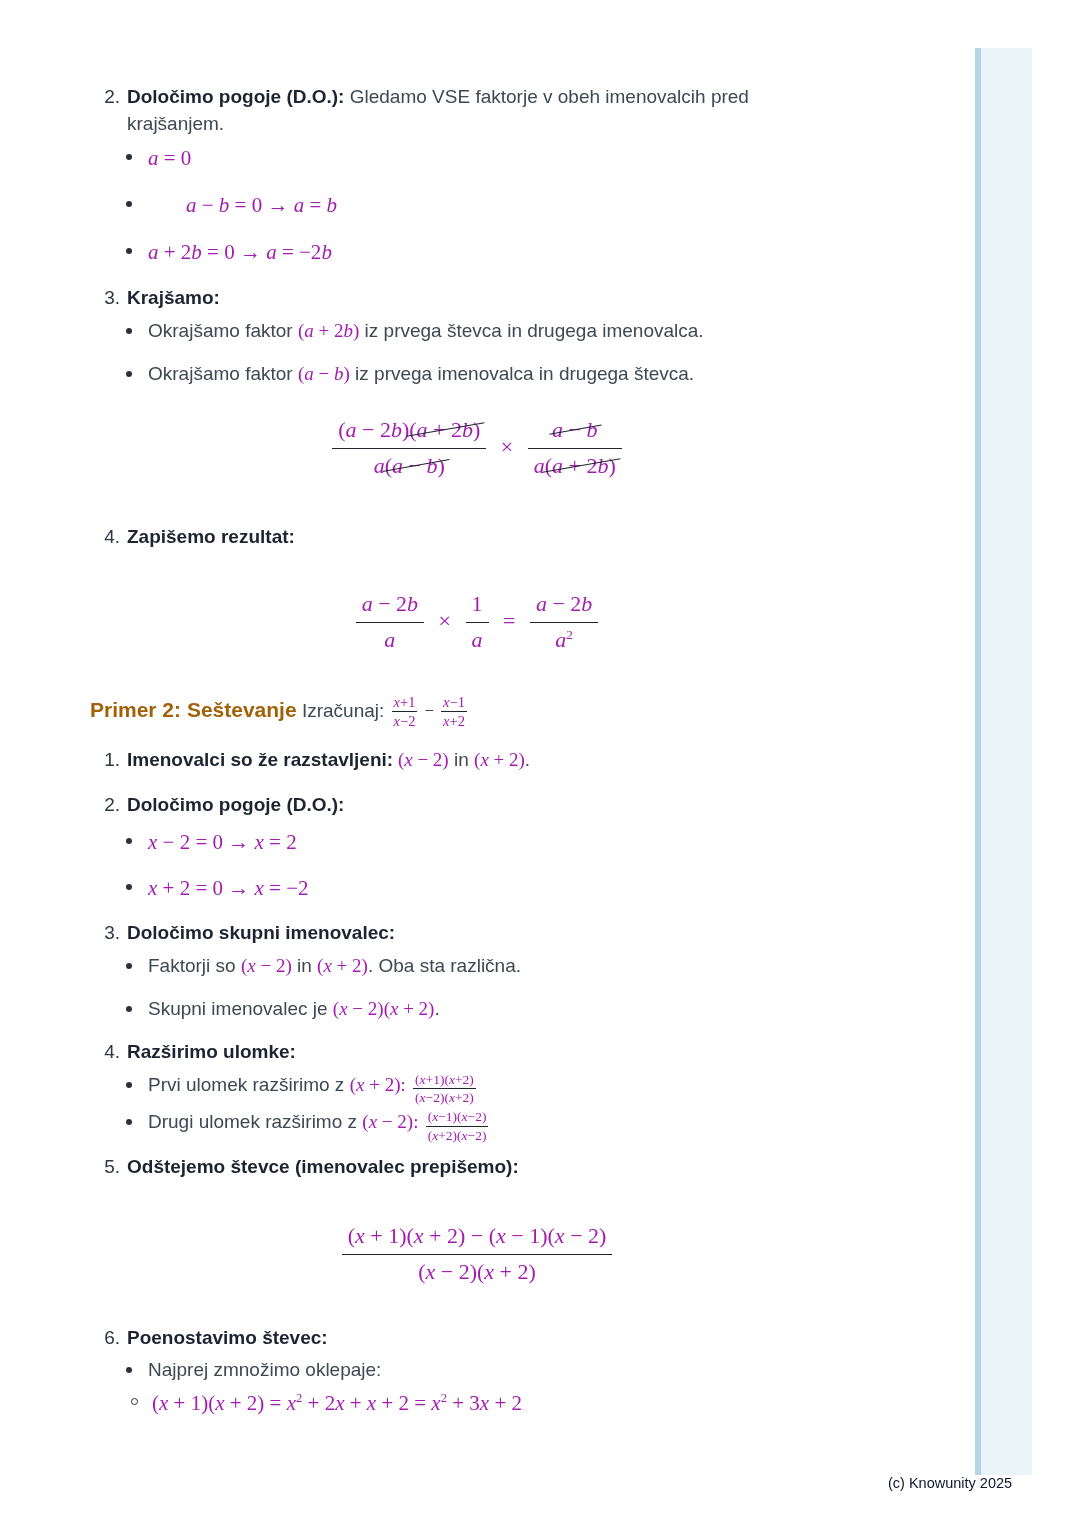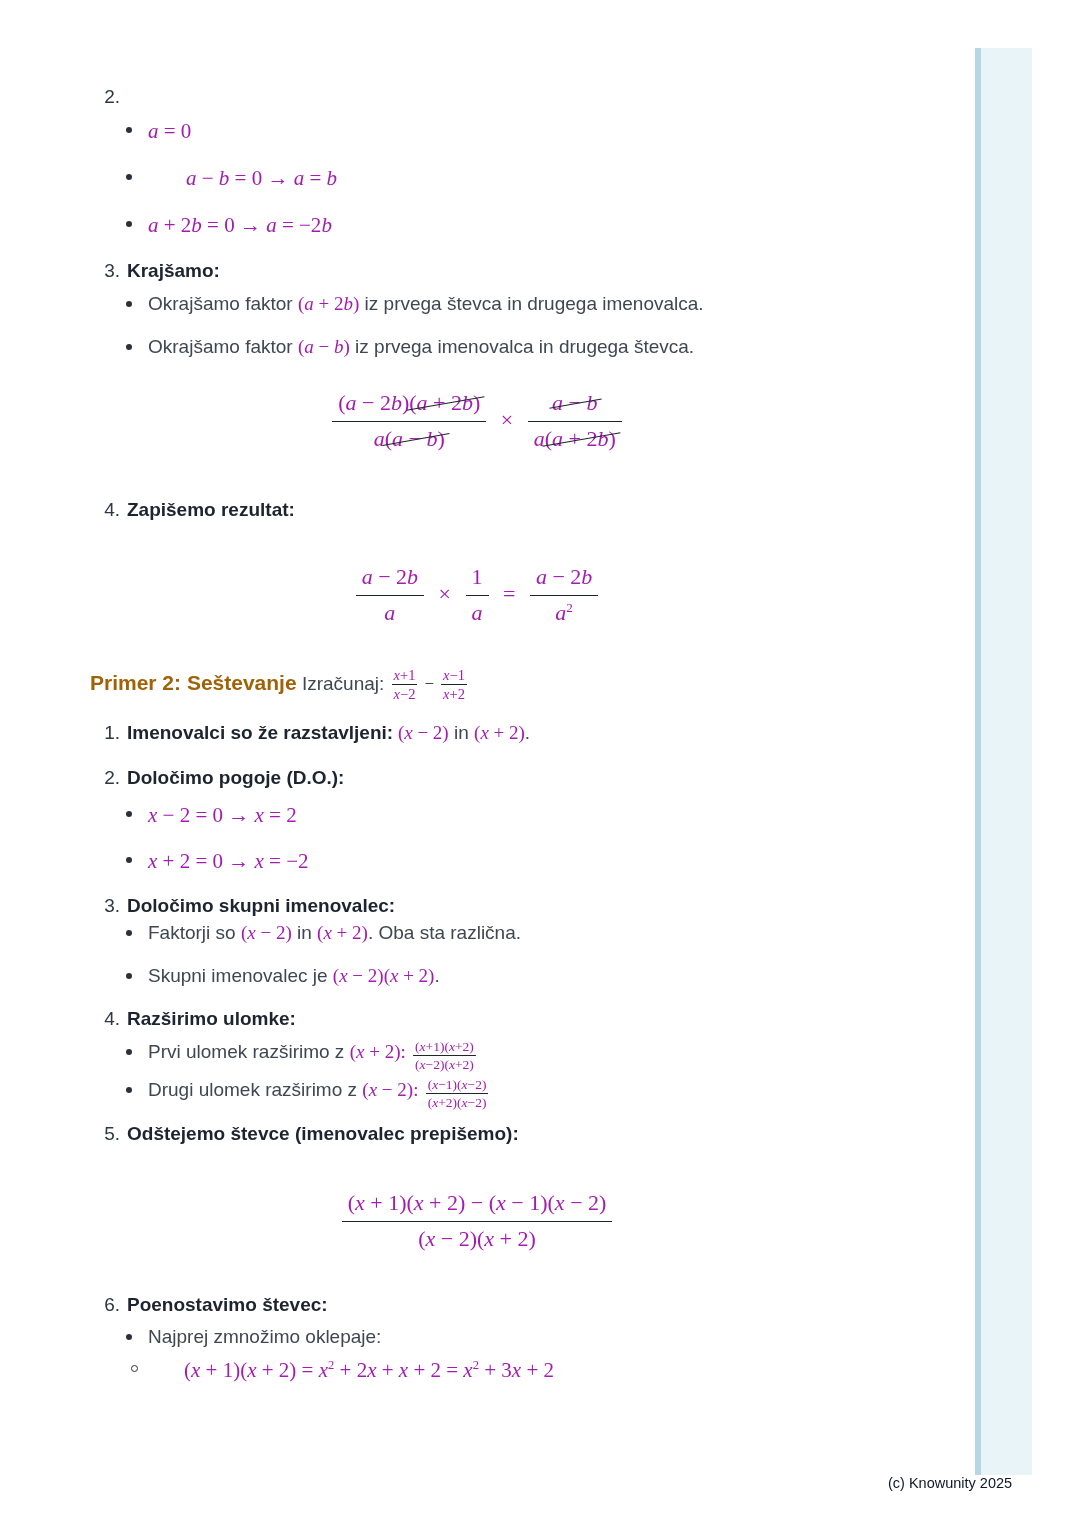--- a/index.html
+++ b/index.html
@@ -65,20 +65,23 @@
 </head>
 <body>
 
 <div class="page">
   <div class="stripe"></div>
 
   <div class="content">
 
     <div class="oli">
       <span class="onum">2.</span>
+      <div class="obody w1">
+        <span class="b">Določimo pogoje (D.O.):</span><span class="t"> Gledamo VSE faktorje v obeh imenovalcih pred krajšanjem.</span>
+      </div>
     </div>
     <div style="margin-top:6px;">
       <div class="bul" style="margin-left:36px; margin-bottom:18px;">
         <span class="dot"></span>
         <span class="btext mx bmath"><i>a</i> = 0</span>
       </div>
       <div class="bul" style="margin-left:36px; margin-bottom:18px;gap:38px;">
         <span class="dot"></span>
         <span class="btext mx bmath"><i>a</i> − <i>b</i> = 0 → <i>a</i> = <i>b</i></span>
       </div>
@@ -167,21 +170,21 @@
         <span class="btext mx bmath"><i>x</i> + 2 = 0 → <i>x</i> = −2</span>
       </div>
     </div>
 
     <div class="oli" style="margin-top:11px;">
       <span class="onum">3.</span>
       <div class="obody">
         <span class="b">Določimo skupni imenovalec:</span>
       </div>
     </div>
-    <div style="">
+    <div style="margin-top:6px;">
       <div class="bul" style="margin-left:36px; margin-bottom:17px;">
         <span class="dot"></span>
         <span class="btext"><span>Faktorji so </span><span class="mx">(<i>x</i> − 2)</span><span> in </span><span class="mx">(<i>x</i> + 2)</span><span>. Oba sta različna.</span></span>
       </div>
       <div class="bul" style="margin-left:36px; margin-bottom:17px;">
         <span class="dot"></span>
         <span class="btext"><span>Skupni imenovalec je </span><span class="mx">(<i>x</i> − 2)(<i>x</i> + 2)</span><span>.</span></span>
       </div>
     </div>
 
@@ -218,21 +221,21 @@
     <div class="oli" style="margin-top:40px;">
       <span class="onum">6.</span>
       <div class="obody">
         <span class="b">Poenostavimo števec:</span>
       </div>
     </div>
     <div class="bul" style="margin-left:36px; margin-top:5px;">
       <span class="dot"></span>
       <span class="btext">Najprej zmnožimo oklepaje:</span>
     </div>
-    <div class="bul bul2" style="margin-top:6px;gap:32px;">
+    <div class="bul bul2" style="margin-top:6px;">
       <span class="circ"></span>
       <span class="btext bmath"><span class="mx">(<i>x</i> + 1)(<i>x</i> + 2) = <i>x</i></span><sup class="mx">2</sup><span class="mx"> + 2<i>x</i> + <i>x</i> + 2 = <i>x</i></span><sup class="mx">2</sup><span class="mx"> + 3<i>x</i> + 2</span></span>
     </div>
 
   </div>
 
   <div class="watermark">(c) Knowunity 2025</div>
 </div>
 
 </body></html>

